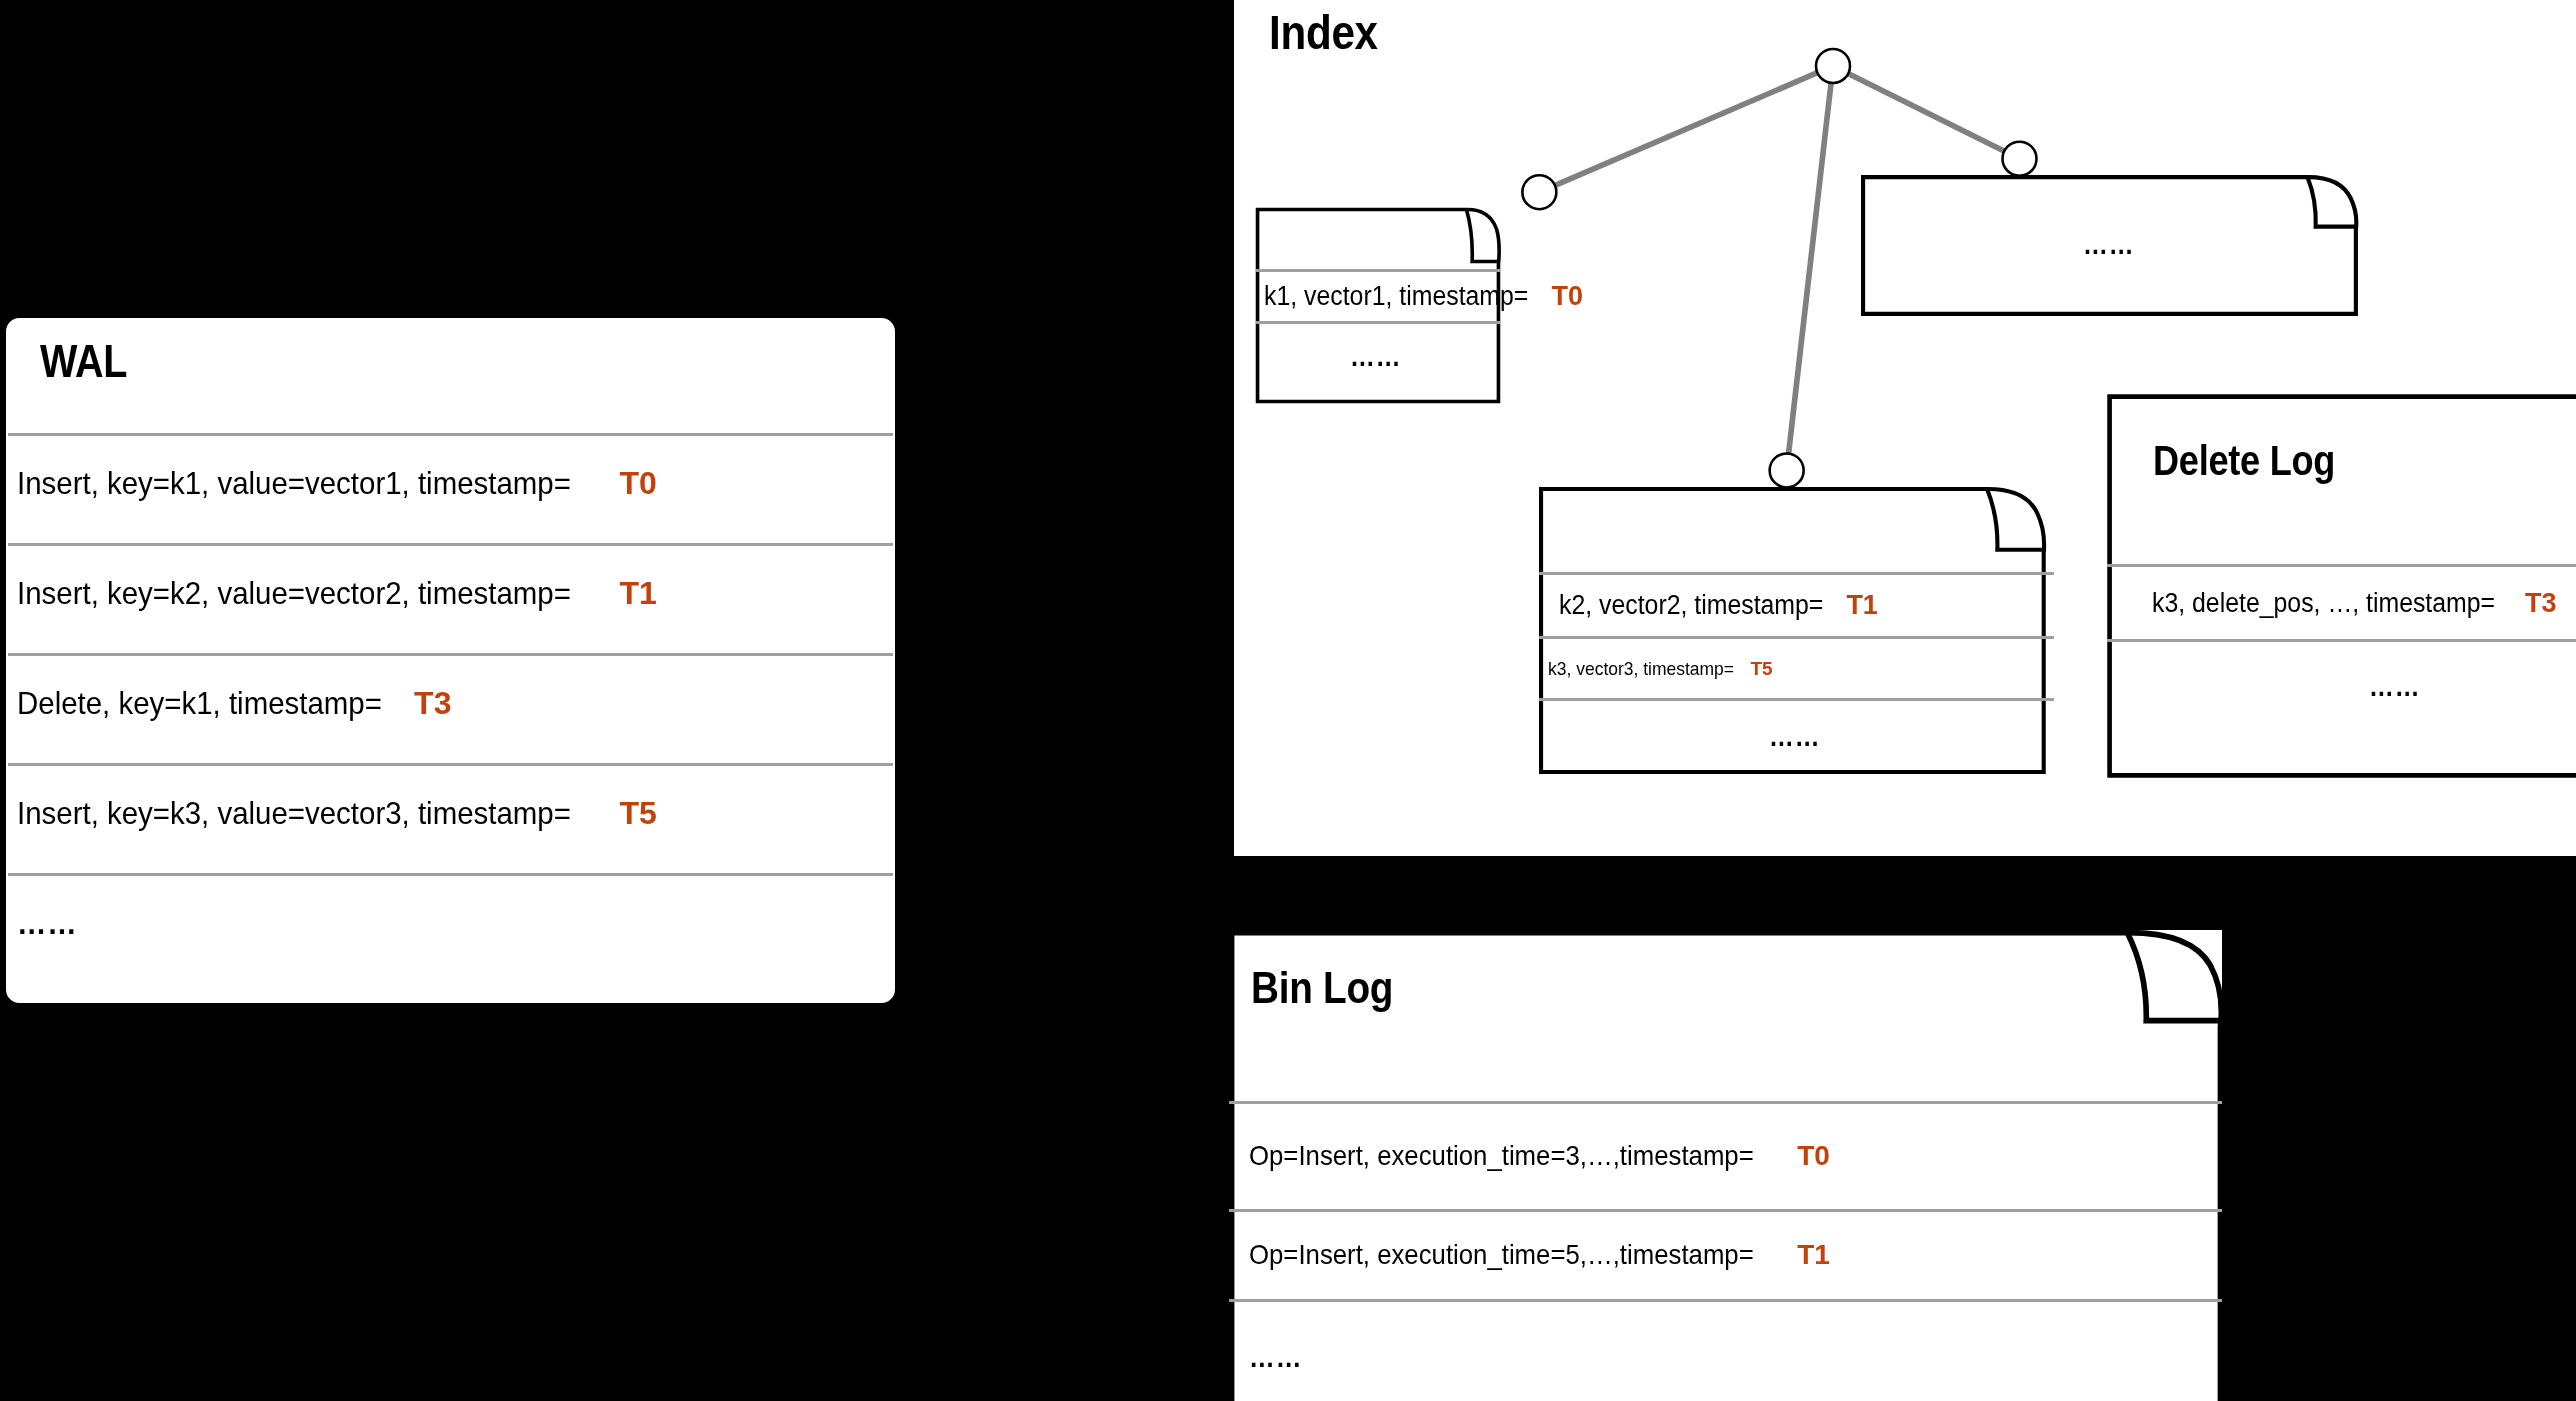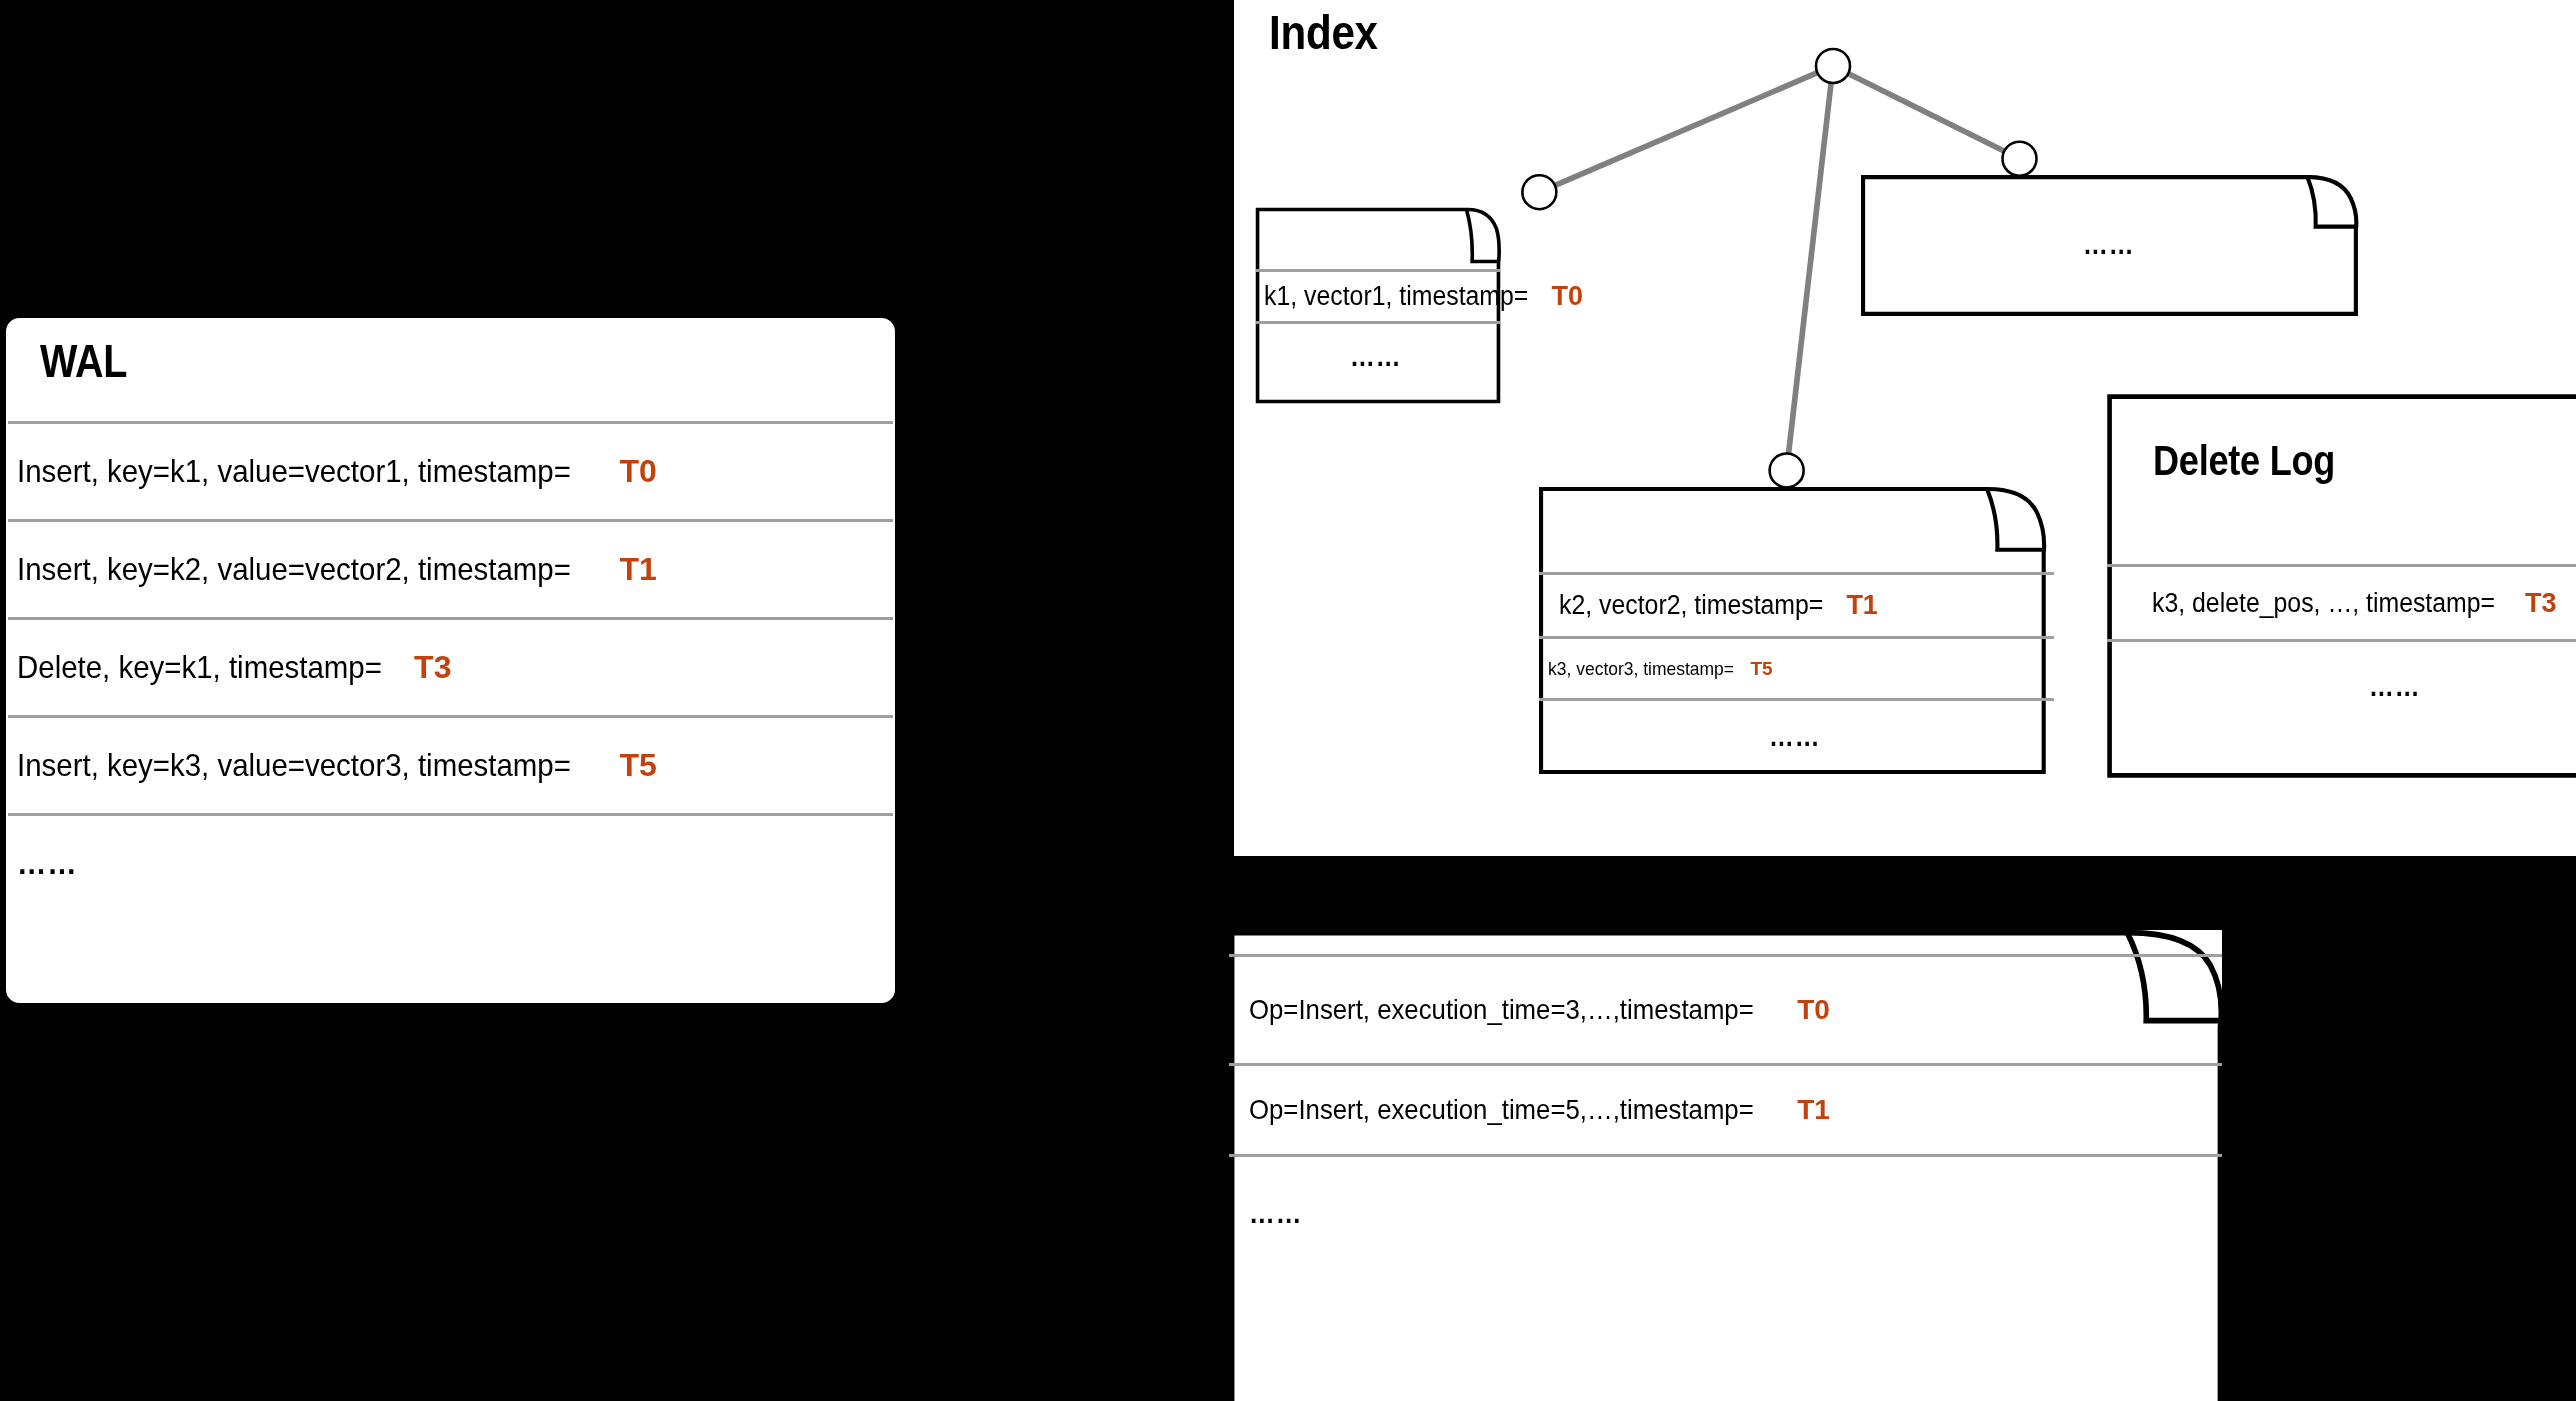--- a/index.html
+++ b/index.html
@@ -21,20 +21,21 @@
     position: absolute;
     background: #ffffff;
     box-sizing: border-box;
   }
 
   .wal-card {
     border-radius: 13.4px;
     border: 2.1px solid #ffffff;
     display: flex;
     flex-direction: column;
+    gap: 12px;
   }
 
   .index-panel {
     background: #ffffff;
   }
 
   
   .doc {
     position: absolute;
     box-sizing: border-box;
@@ -218,20 +219,23 @@
       </div>
     </div>
   </div>
 
   <div class="doc" style="left:1229px; top:930px; width:993px; height:484px;">
     <svg class="doc-svg" viewBox="0 0 1927 940" preserveAspectRatio="none">
       <path d="M 5 5 L 1745 5 Q 1868 5 1904 68 Q 1932 120 1924 188 L 1924 936 L 5 936 Z" fill="#ffffff" stroke="#000000" stroke-width="11"></path>
       <path d="M 1743 5 Q 1782 82 1780 176 L 1924 176" fill="none" stroke="#000000" stroke-width="11"></path>
     </svg>
     <div class="doc-body">
+      <div style="height:149px; position:relative;">
+        <div class="card-title" style="position:absolute; left:21.6px; top:35px; font-size:45px; line-height:1;">Bin Log</div>
+      </div>
       <div class="row divided" style="height:109px; padding-left:19.6px; font-size:28px;margin-top:24px;">
         <span class="txt">Op=Insert, execution_time=3,…,timestamp=</span>
           <span class="ts">T0</span>
       </div>
       <div class="row divided" style="height:91px; padding-left:19.6px; font-size:28px;">
         <span class="txt">Op=Insert, execution_time=5,…,timestamp=</span>
           <span class="ts">T1</span>
       </div>
       <div class="row divided" style="height:117px; padding-left:19.6px; font-size:28px;">
         <span class="txt ellipsis">……</span>

